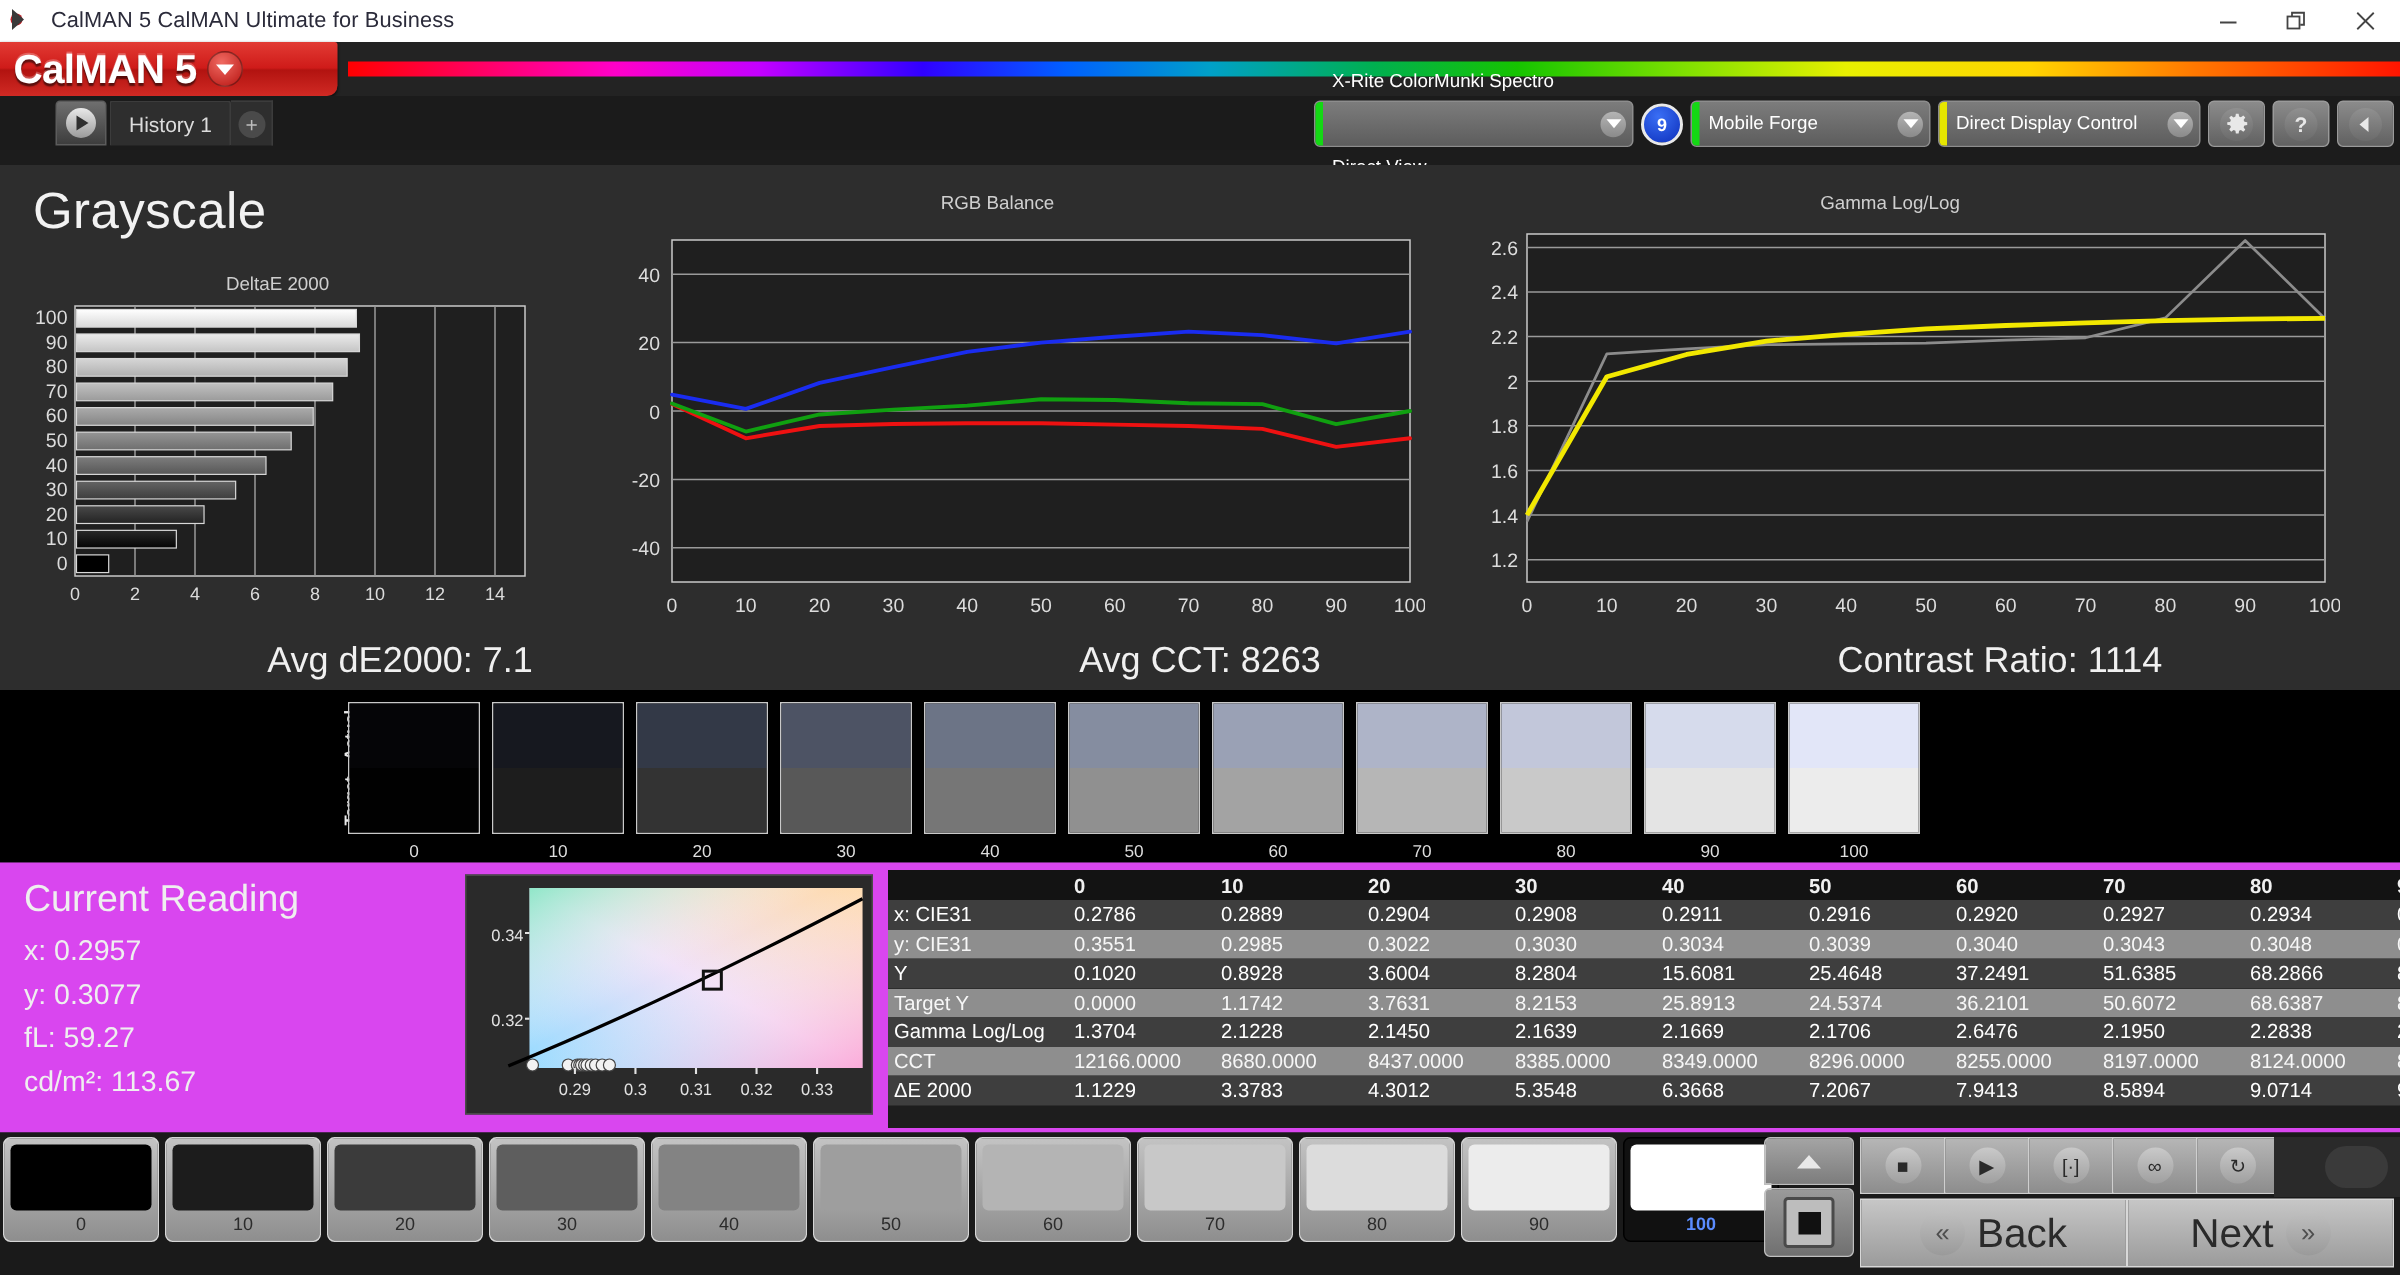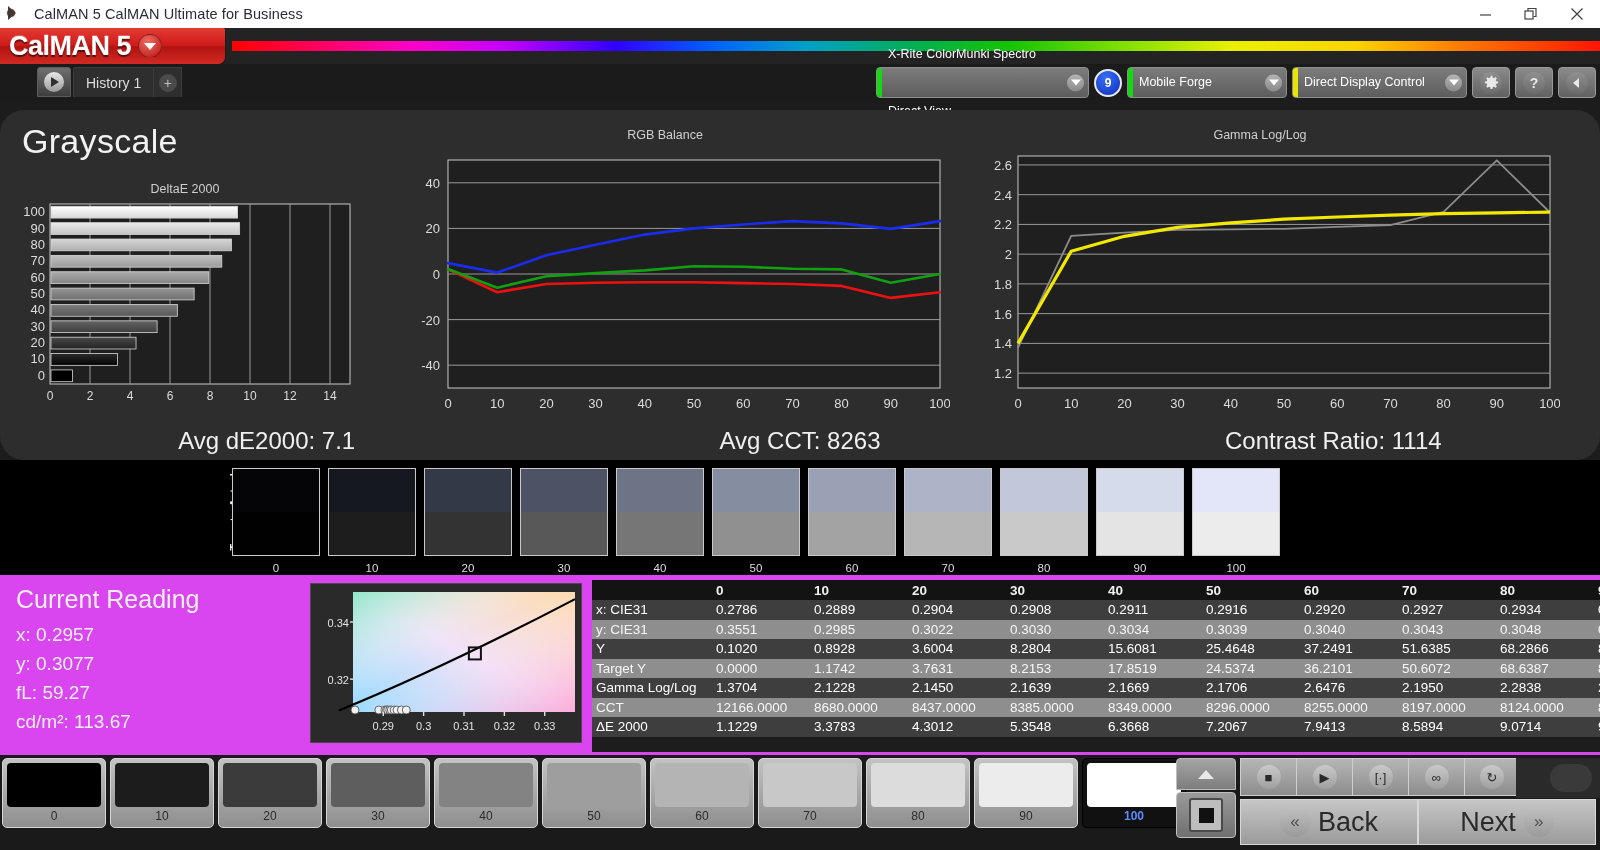--- a/index.html
+++ b/index.html
@@ -105,21 +105,20 @@
     width:38px;height:31px;border-radius:4px;
     background: linear-gradient(180deg,#8b8b8b,#616161);
     border:1px solid #9a9a9a; display:flex;align-items:center;justify-content:center;
   }
   .circ-icon { width:22px;height:22px;border-radius:50%;background: linear-gradient(180deg,#909090,#6b6b6b); display:flex;align-items:center;justify-content:center;color:#e8e8e8;font-size:14px;font-weight:bold;}
 
   
   .main {
     position:absolute; left:0; top:110px; width:1600px; height:350px;
     background:#2d2d2d;
-    border-radius:24px;
   }
   .page-title { position:absolute; left:22px; top:12px; font-size:34px; color:#f2f2f2; letter-spacing:.3px; }
   .chart-title { text-align:center; font-size:12.5px; color:#cfcfcf; }
   .panel { position:absolute; }
 
   svg text { font-family: "Liberation Sans", sans-serif; }
 
   .summary {
     position:absolute; left:0; top:310px; width:1600px; height:42px;
     display:flex; align-items:center;
@@ -668,21 +667,21 @@
             <td class="colw">51.6385</td>
             <td class="colw">68.2866</td>
             <td class="colw">86.6462</td>
           </tr>
           <tr>
             <td class="rowhead">Target Y</td>
             <td class="colw">0.0000</td>
             <td class="colw">1.1742</td>
             <td class="colw">3.7631</td>
             <td class="colw">8.2153</td>
-            <td class="colw">17.8519</td>
+            <td class="colw">25.8913</td>
             <td class="colw">24.5374</td>
             <td class="colw">36.2101</td>
             <td class="colw">50.6072</td>
             <td class="colw">68.6387</td>
             <td class="colw">89.9490</td>
           </tr>
           <tr>
             <td class="rowhead">Gamma Log/Log</td>
             <td class="colw">1.3704</td>
             <td class="colw">2.1228</td>

